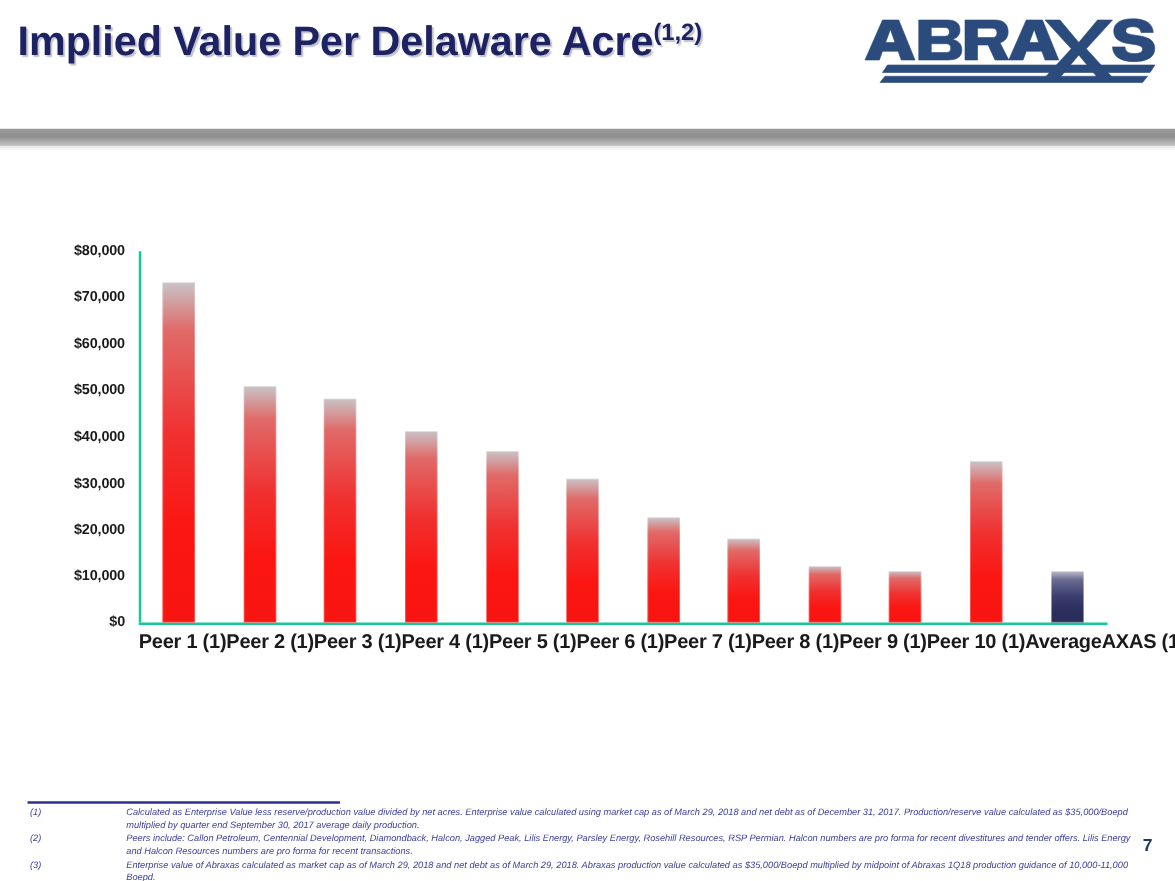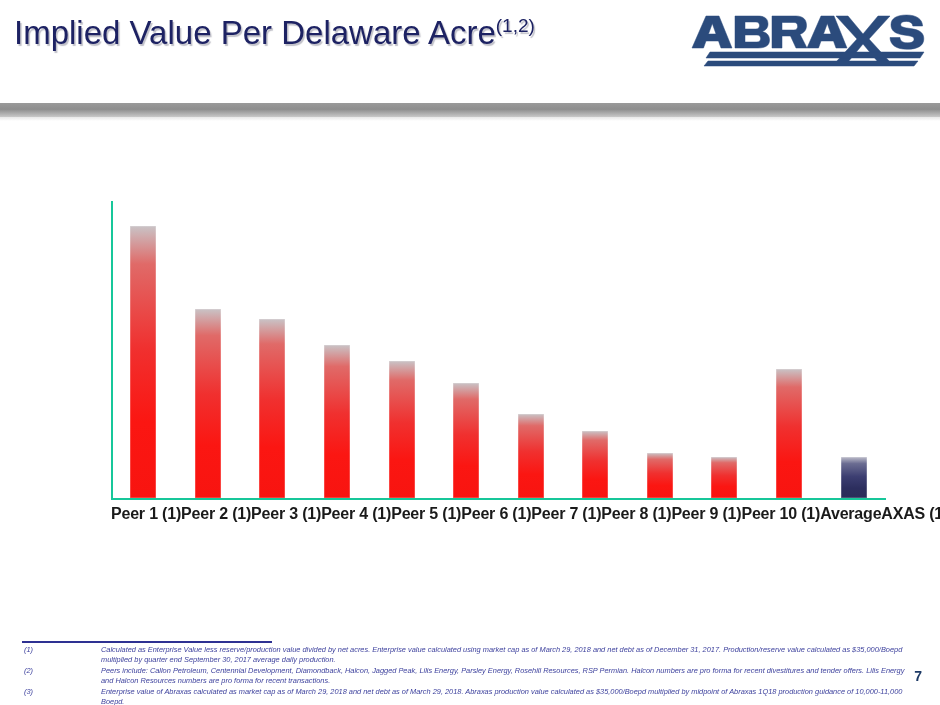--- a/index.html
+++ b/index.html
@@ -21,21 +21,21 @@
     position: absolute;
     left: 0; top: 0;
     width: 940px;
     height: 88px;
   }
   #page-title {
     position: absolute;
     left: 14px;
     top: 14px;
     font-size: 33px;
-    font-weight: 400;
+    font-weight: 700;
     color: #1d2263;
     letter-spacing: 0px;
     white-space: nowrap;
     text-shadow: 1.5px 1.5px 1px rgba(140,140,155,0.55);
   }
   #page-title .sup {
     font-size: 19px;
     vertical-align: super;
     line-height: 0;
   }
@@ -246,20 +246,31 @@
   </div>
 </div>
 
 <div id="header-divider">
   <div class="band-navy"></div>
   <div class="band-grey"></div>
   <div class="band-fade"></div>
 </div>
 
 <div id="chart-area">
+  <div id="y-axis-labels">
+      <div class="y-tick-label" style="top: 7px;">$80,000</div>
+      <div class="y-tick-label" style="top: 44.125px;">$70,000</div>
+      <div class="y-tick-label" style="top: 81.25px;">$60,000</div>
+      <div class="y-tick-label" style="top: 118.375px;">$50,000</div>
+      <div class="y-tick-label" style="top: 155.5px;">$40,000</div>
+      <div class="y-tick-label" style="top: 192.625px;">$30,000</div>
+      <div class="y-tick-label" style="top: 229.75px;">$20,000</div>
+      <div class="y-tick-label" style="top: 266.875px;">$10,000</div>
+      <div class="y-tick-label" style="top: 304px;">$0</div>
+    </div>
 
   <div id="plot-frame">
     <div id="axis-vertical"></div>
     <div id="axis-baseline"></div>
     <div id="bars-row">
         <div class="bar-slot">
           <div class="bar" style="height: 272.126px;"></div>
         </div>
         <div class="bar-slot">
           <div class="bar" style="height: 188.966px;"></div>

